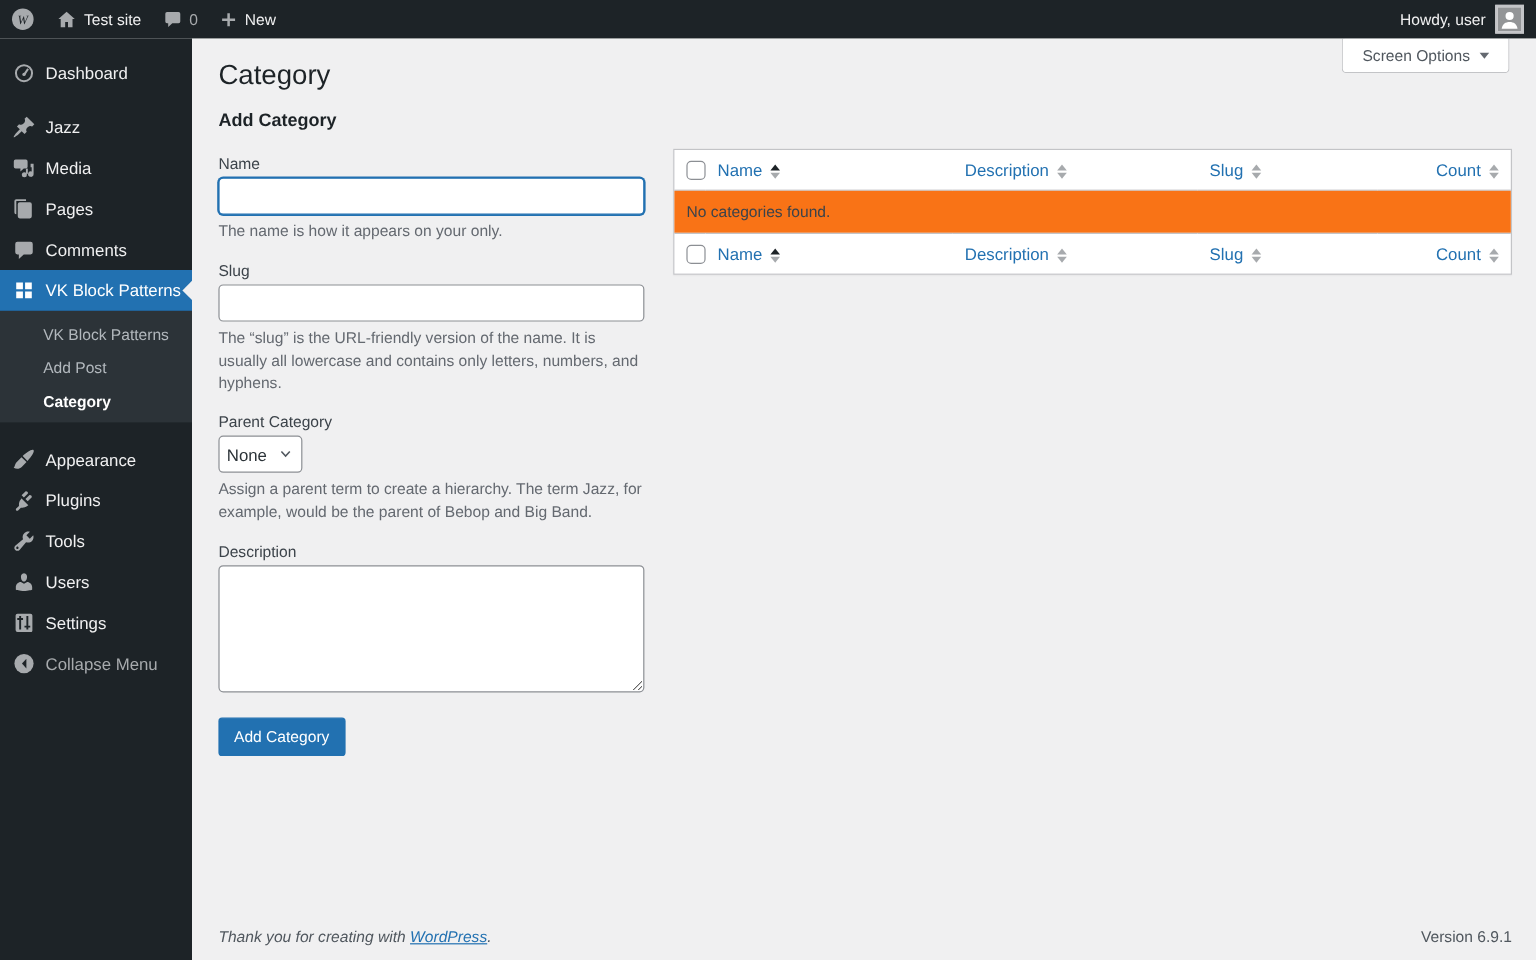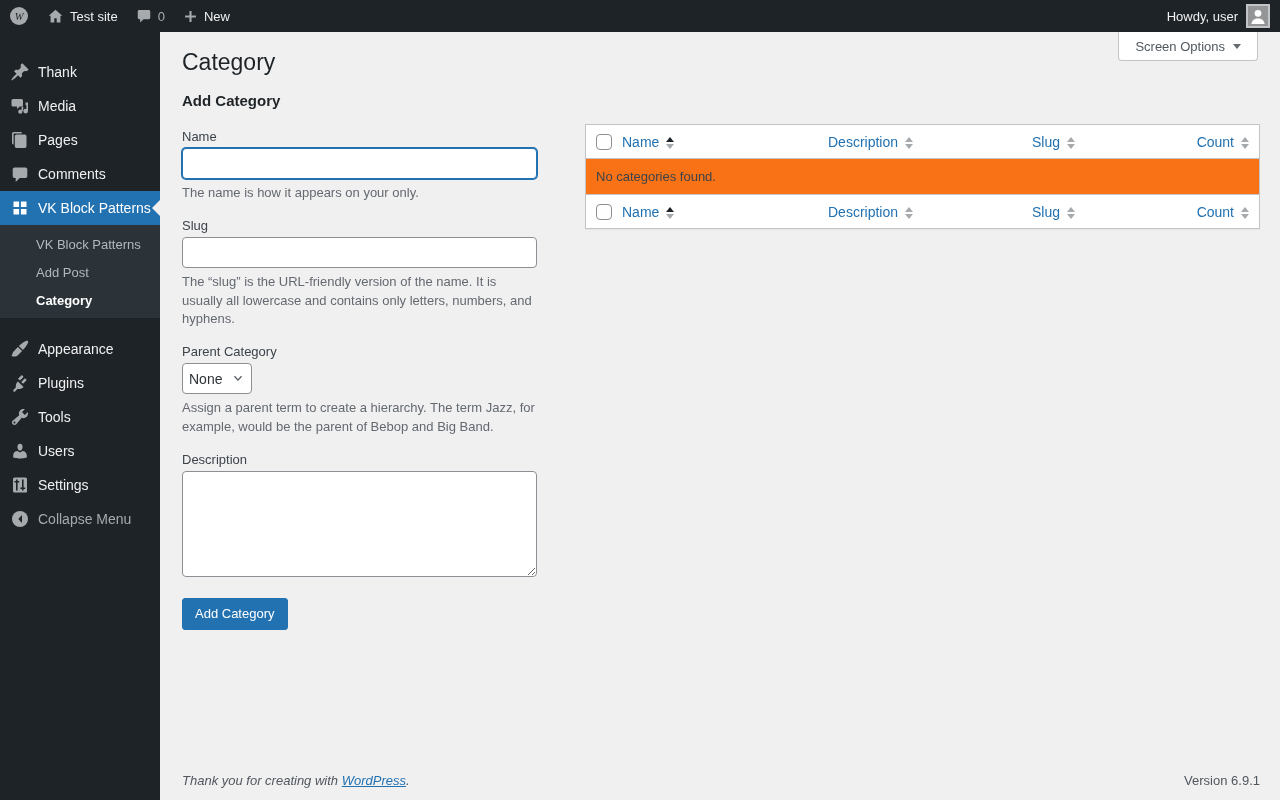--- a/index.html
+++ b/index.html
@@ -57,21 +57,21 @@
   #screen-options-tab {
     position:absolute; top:0; right:22px; height:29px;
     background:#fff; border:1px solid #c3c4c7; border-top:none; border-radius:0 0 4px 4px;
     display:flex; align-items:center; gap:8px; padding:0 16px;
     color:#50575e; font-size:13px; cursor:pointer;
   }
   .tri-down { width:0; height:0; border-left:4px solid transparent; border-right:4px solid transparent; border-top:5px solid #646970; }
 
   h1.page-title { font-size:23px; font-weight:400; color:#1d2327; margin:0; padding:16px 0 4px; line-height:1.3; }
 
-  .columns { display:flex; gap:48px; }
+  .columns { display:flex; gap:24px; }
   .col-left { width:355px; flex:none; }
   .col-right { flex:1; margin-top:42px; }
 
   h2.form-heading { font-size:15px; font-weight:bold; color:#1d2327; margin:10px 0 20px; }
 
   .form-field { margin-bottom:15px; }
   .form-field label { display:block; font-size:13px; color:#3c434a; margin-bottom:4px; }
   .regular-text, textarea.field-textarea {
     width:100%; border:1px solid #8c8f94; border-radius:4px; background:#fff;
     font-size:14px; color:#2c3338; font-family:"Liberation Sans", sans-serif;
@@ -167,28 +167,38 @@
         <rect width="20" height="20" fill="#939597"></rect>
         <circle cx="10" cy="7.3" r="3.4" fill="#fff"></circle>
         <path d="M3.4 18c.6-4 3.2-5.6 6.6-5.6s6 1.6 6.6 5.6z" fill="#fff"></path>
       </svg>
     </span>
   </div>
 </div>
 
 <div id="sidebar">
   <div class="menu">
+    <div class="menu-item">
+      <span class="menu-icon">
+        <svg width="20" height="20" viewBox="0 0 20 20">
+          <circle cx="10" cy="10" r="6.7" fill="none" stroke="currentColor" stroke-width="1.7"></circle>
+          <path d="M10 11.4 13.4 6.4" stroke="currentColor" stroke-width="1.7"></path>
+          <circle cx="10" cy="11" r="1.4" fill="currentColor"></circle>
+        </svg>
+      </span>
+      <span class="menu-label">Dashboard</span>
+    </div>
     <div class="menu-sep"></div>
     <div class="menu-item">
       <span class="menu-icon">
         <svg width="20" height="20" viewBox="0 0 20 20" fill="currentColor">
           <path d="M10.44 3.02 12.26 1.2l6.36 6.35-1.83 1.82c-1.05-.68-2.48-.57-3.41.36l-.75.75c-.92.93-1.04 2.35-.35 3.41l-1.82 1.82-2.41-2.41-2.8 2.79c-.42.42-3.38 2.71-3.8 2.29s1.86-3.39 2.28-3.81l2.79-2.79-2.41-2.42 1.82-1.82c1.05.69 2.48.57 3.4-.36l.75-.75c.93-.92 1.05-2.35.36-3.41z"></path>
         </svg>
       </span>
-      <span class="menu-label">Thank</span>
+      <span class="menu-label">Jazz</span>
     </div>
     <div class="menu-item">
       <span class="menu-icon">
         <svg width="20" height="20" viewBox="0 0 20 20" fill="currentColor">
           <path d="M3 3h8.5a1.5 1.5 0 0 1 1.5 1.5V9a1.5 1.5 0 0 1-1.5 1.5H9.8L7 13V10.5H3A1.5 1.5 0 0 1 1.5 9V4.5A1.5 1.5 0 0 1 3 3z"></path>
           <path d="M15.5 6.5H18v8.6a2.3 2.3 0 1 1-1.6-2.2V9.3h-.9z"></path>
           <circle cx="10.3" cy="15.7" r="2.1"></circle>
           <path d="M11.6 10.5h1.6v4.4h-1.6z"></path>
         </svg>
       </span>

